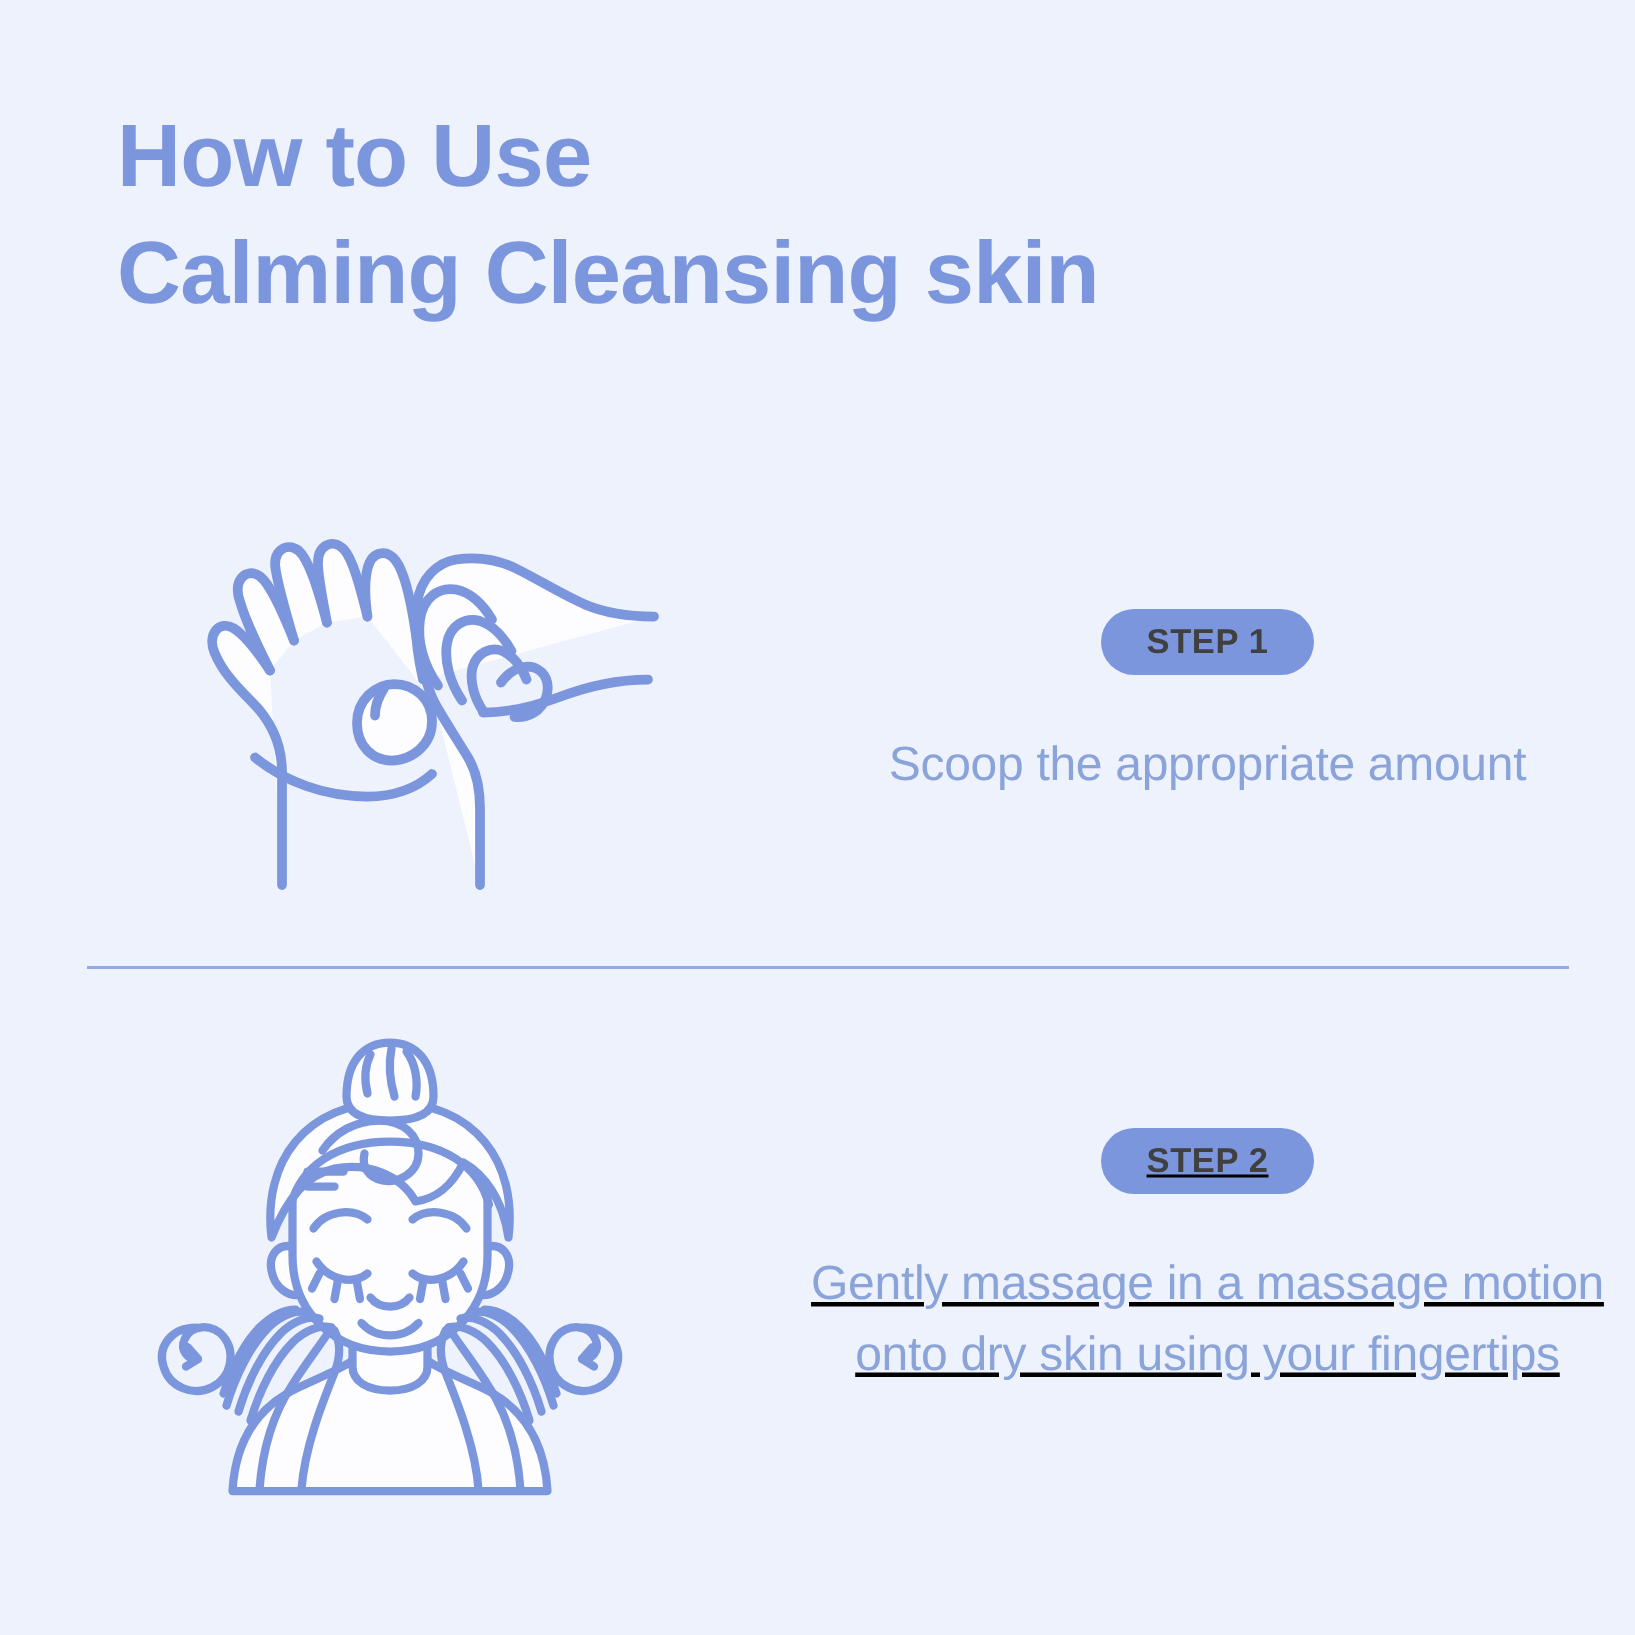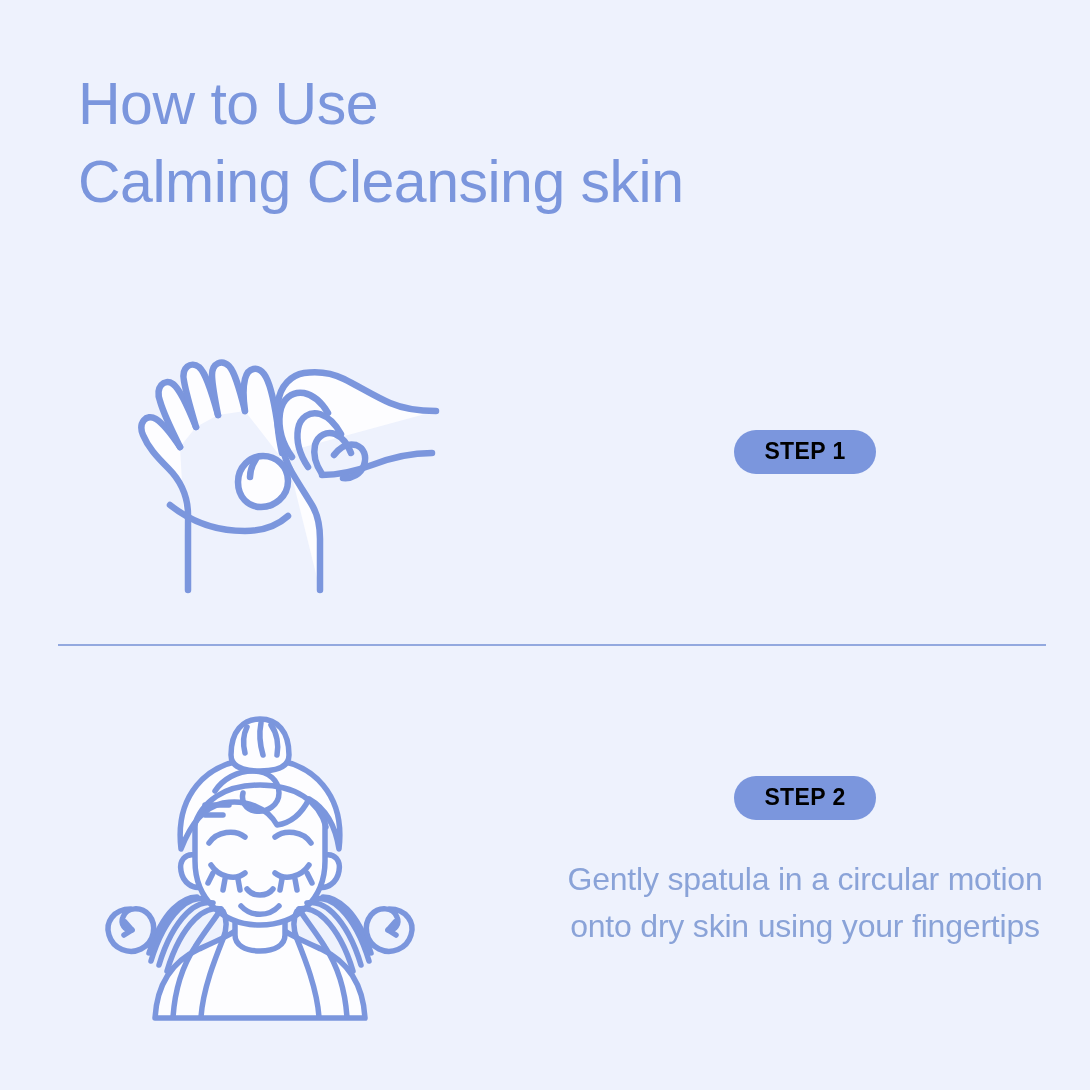--- a/index.html
+++ b/index.html
@@ -18,57 +18,57 @@
   
   .title-block {
     position: absolute;
     left: 78px;
     top: 66px;
     width: 900px;
   }
   .title-line {
     color: #7B96DD;
     font-size: 59px;
-    font-weight: normal;
+    font-weight: bold;
     line-height: 1.32;
     letter-spacing: -0.5px;
     white-space: nowrap;
   }
 
   
   .step-row {
     position: absolute;
     left: 0;
     width: 1090px;
     display: flex;
     flex-direction: row;
     align-items: center;
   }
   #step-row-1 { top: 320px; height: 300px; }
-  #step-row-2 { top: 688px; height: 350px; }
+  #step-row-2 { top: 664px; height: 350px; text-decoration: underline; }
 
   .illo-col {
     width: 520px;
     display: flex;
     align-items: center;
     justify-content: center;
     flex: none;
   }
   .text-col {
     width: 570px;
     display: flex;
     flex-direction: column;
     align-items: center;
     flex: none;
   }
 
   
   .badge {
     background: #7B96DD;
-    color: #000000;
+    color: #404040;
     font-size: 23px;
     font-weight: bold;
     letter-spacing: 0.4px;
     padding: 10px 30px 11px 30px;
     border-radius: 22px;
     display: inline-block;
     line-height: 1;
   }
 
   
@@ -170,20 +170,21 @@
                    C 304 113 307 121 304 130
                    C 301 139 292 144 283 143" fill="none"></path>
         </g>
       </svg>
     </div>
   </div>
 
   <div class="text-col">
     <div class="badge">STEP 1</div>
     <div class="step-text">
+      <div>Scoop the appropriate amount</div>
     </div>
   </div>
 </div>
 
 <div class="divider"></div>
 
 <div class="step-row" id="step-row-2">
 
   <div class="illo-col">
     <div class="illo">
@@ -296,17 +297,17 @@
             <path d="M 300 219 L 293 227 L 301 232"></path>
           </g>
         </g>
       </svg>
     </div>
   </div>
 
   <div class="text-col">
     <div class="badge">STEP 2</div>
     <div class="step-text">
-      <div>Gently spatula in a circular motion</div>
+      <div>Gently massage in a massage motion</div>
       <div>onto dry skin using your fingertips</div>
     </div>
   </div>
 </div>
 
 </body></html>

